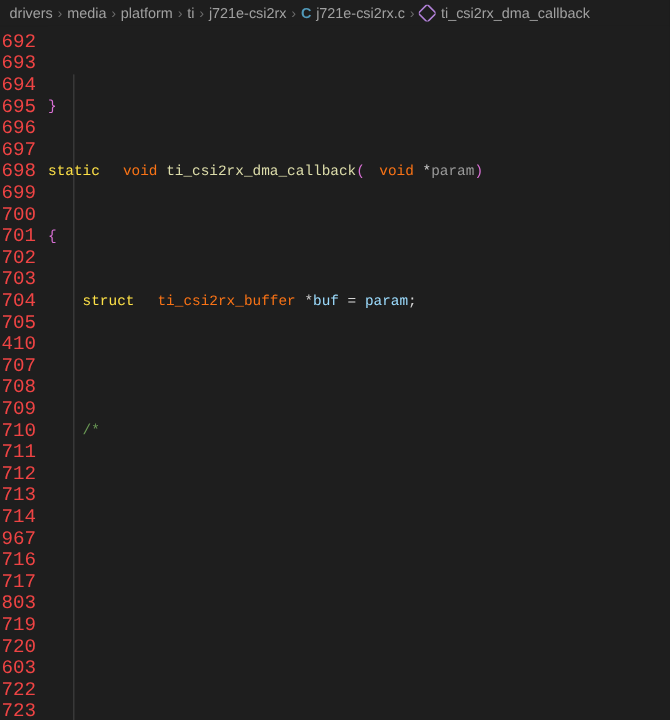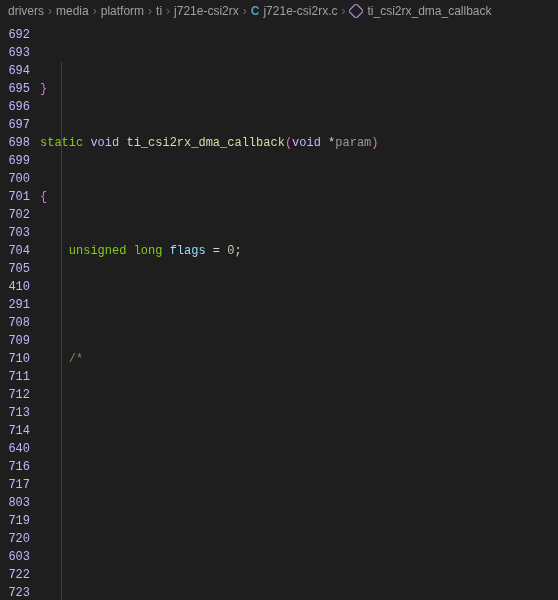--- a/index.html
+++ b/index.html
@@ -28,40 +28,40 @@
   .breadcrumb .sep { color: #6a6a6a; }
   .breadcrumb .file-icon { color: #519aba; font-weight: bold; }
   .breadcrumb .fn-icon svg { width: 14px; height: 14px; vertical-align: -3px; }
   .editor {
     display: flex;
     height: calc(100% - 22px);
     overflow: hidden;
   }
   .gutter {
     background: #1e1e1e;
-    color: #c4b5fd;
+    color: #ef4444;
     text-align: right;
     padding: 4px 10px 0 0;
     user-select: none;
     width: 40px;
     line-height: 18px;
-    font-size: 12px;
+    font-size: 16px;
     flex-shrink: 0;
   }
   .gutter .ln { height: 18px; }
   .code {
     flex: 1;
     padding-top: 4px;
     line-height: 18px;
     white-space: pre;
     position: relative;
   }
   .code-line { height: 18px; position: relative; }
-  .kw { color: #84cc16; }
-  .type { color: #c4b5fd; }
+  .kw { color: #fde047; }
+  .type { color: #f97316; margin-left: 12px; }
   .fn { color: #dcdcaa; }
   .id { color: #9cdcfe; }
   .param { color: #9a9a9a; }
   .op { color: #d4d4d4; }
   .pun { color: #d4d4d4; }
   .cmt { color: #6a9955; }
   .num { color: #b5cea8; }
   .brace { color: #da70d6; }
   .bracket-guide {
     position: absolute;
@@ -107,46 +107,46 @@
     <div class="ln">697</div>
     <div class="ln">698</div>
     <div class="ln">699</div>
     <div class="ln">700</div>
     <div class="ln">701</div>
     <div class="ln">702</div>
     <div class="ln">703</div>
     <div class="ln">704</div>
     <div class="ln">705</div>
     <div class="ln">410</div>
-    <div class="ln">291</div>
+    <div class="ln">707</div>
     <div class="ln">708</div>
     <div class="ln">709</div>
     <div class="ln">710</div>
     <div class="ln">711</div>
     <div class="ln">712</div>
     <div class="ln">713</div>
     <div class="ln">714</div>
-    <div class="ln">640</div>
+    <div class="ln">967</div>
     <div class="ln">716</div>
     <div class="ln">717</div>
     <div class="ln">803</div>
     <div class="ln">719</div>
     <div class="ln">720</div>
     <div class="ln">603</div>
     <div class="ln">722</div>
     <div class="ln">723</div>
 
   </div>
 
   <div class="code">
     <div class="bracket-guide"></div>
     <div class="code-line"><span class="brace">}</span></div>
     <div class="code-line"><span class="kw">static</span> <span class="type">void</span> <span class="fn">ti_csi2rx_dma_callback</span><span class="brace">(</span><span class="type">void</span> <span class="op">*</span><span class="param">param</span><span class="brace">)</span></div>
     <div class="code-line"><span class="brace">{</span></div>
-    <div class="code-line">    <span class="kw">unsigned</span> <span class="kw">long</span> <span class="id">flags</span> <span class="op">=</span> <span class="num">0</span><span class="pun">;</span></div>
+    <div class="code-line">    <span class="kw">struct</span> <span class="type">ti_csi2rx_buffer</span> <span class="op">*</span><span class="id">buf</span> <span class="op">=</span> <span class="id">param</span><span class="pun">;</span></div>
     <div class="code-line"></div>
     <div class="code-line">    <span class="cmt">/*</span></div>
     
     
     
     
     
     
     
     

